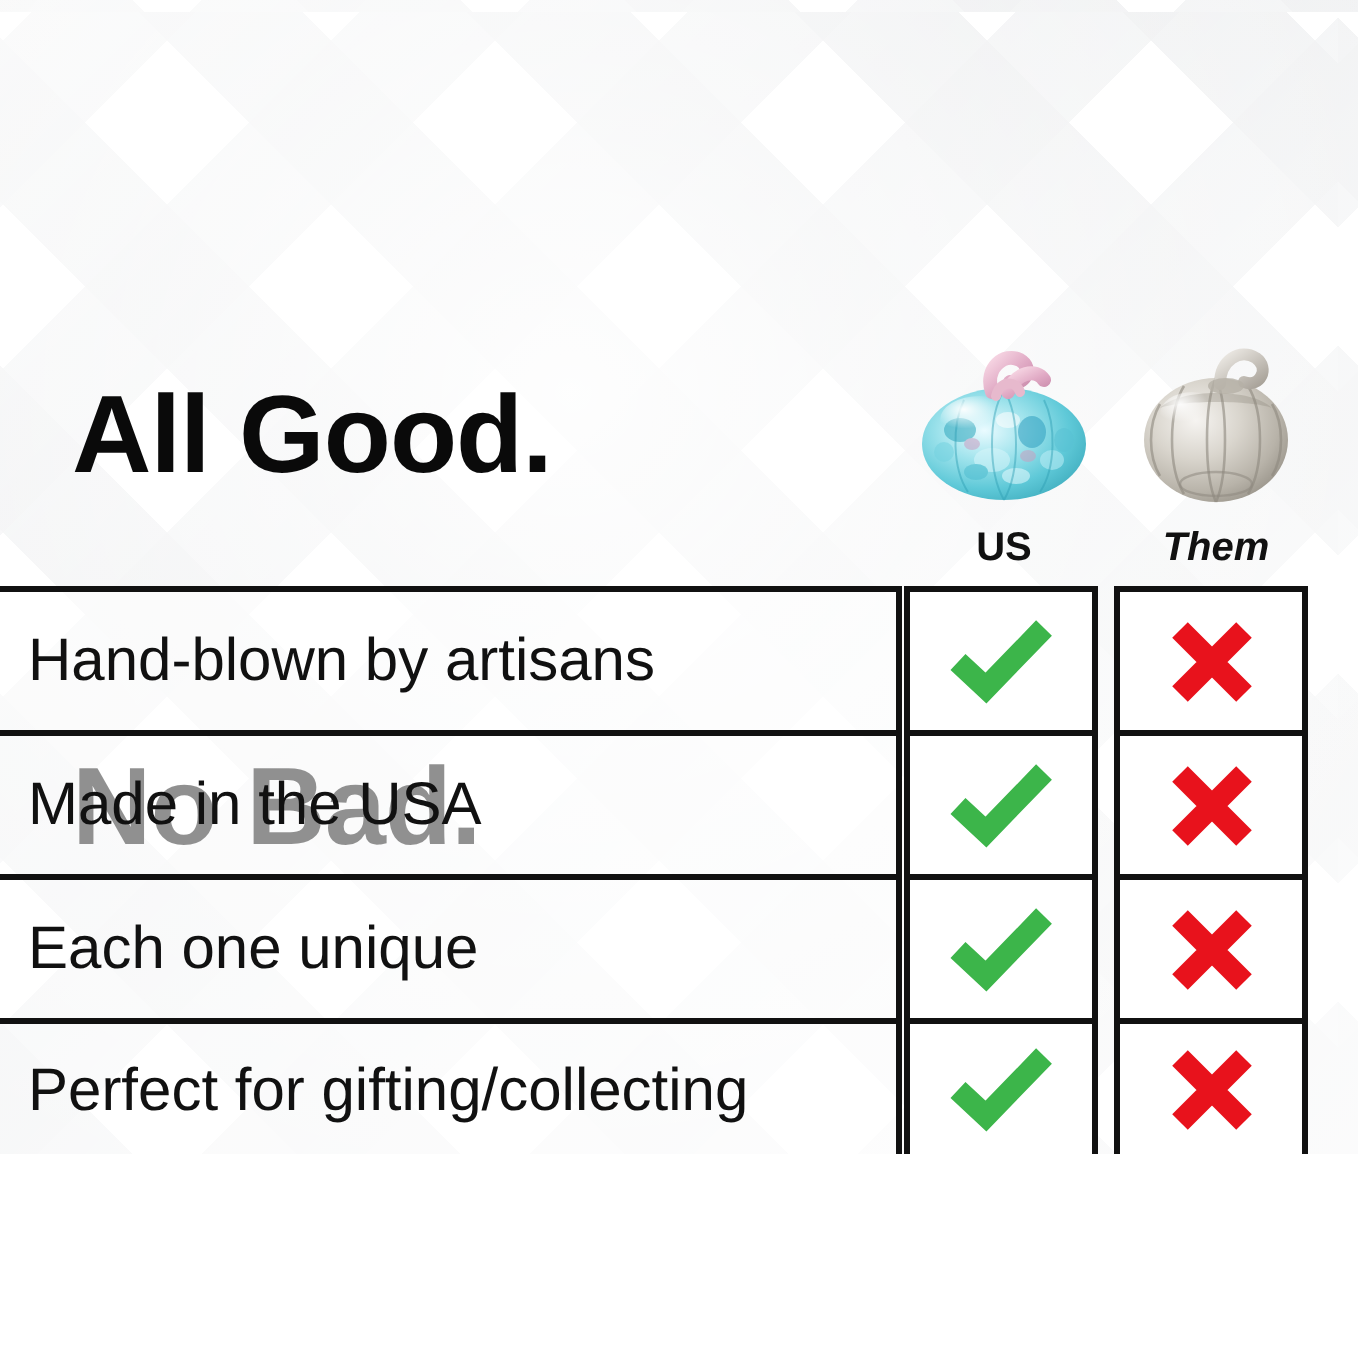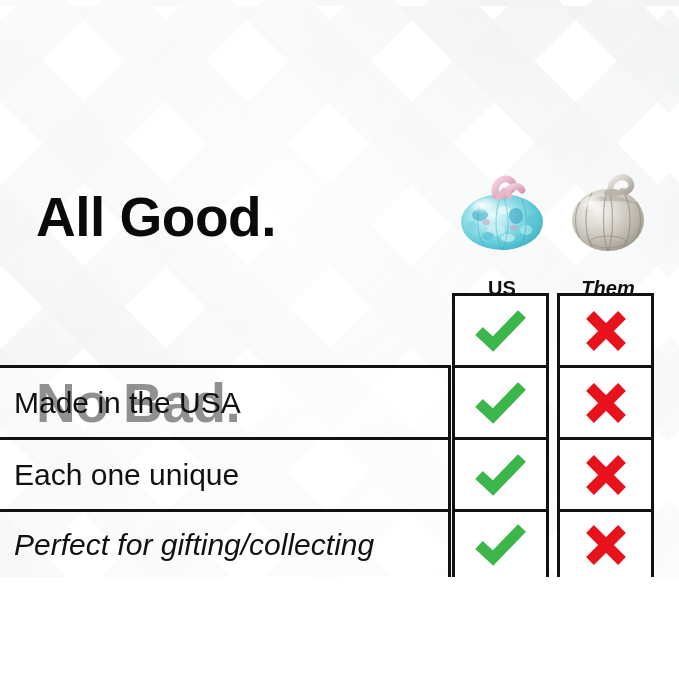--- a/index.html
+++ b/index.html
@@ -85,21 +85,21 @@
     position: relative;
     width: 100px;
     height: 100px;
     margin: 0 auto;
   }
   .product-label {
     font-size: 20px;
     font-weight: bold;
     color: #111111;
     line-height: 24px;
-    margin-top: 16px;
+    margin-top: 2px;
   }
 
   
   .table {
     position: absolute;
     left: 0px;
     top: 293px;
     width: 679px;
     height: 362px;
   }
@@ -118,21 +118,21 @@
     box-sizing: border-box;
     border-top: 3px solid #111111;
     border-right: 3px solid #111111;
     display: flex;
     align-items: center;
     padding-left: 14px;
     font-size: 30px;
     color: #111111;
     white-space: nowrap;
   }
-  .row:last-child .text-cell { border-bottom: 4px solid #be185d; font-style: italic; }
+  .row:last-child .text-cell { border-bottom: 1px solid #be185d; }
 
   .mark-cell {
     position: absolute;
     top: 0;
     height: 72px;
     box-sizing: border-box;
     background: #ffffff;
     border-top: 3px solid #111111;
     border-left: 3px solid #111111;
     border-right: 3px solid #111111;
@@ -265,20 +265,21 @@
         </svg>
       </div>
       <div class="product-label">Them</div>
     </div>
 
   </div>
 
   <div class="table">
 
     <div class="row">
+      <div class="text-cell">Hand-blown by artisans</div>
       <div class="mark-cell us">
         <svg class="check-icon" width="52" height="44" viewBox="0 0 52 44" aria-hidden="true">
           <path d="M4 22 L18 35 L47 5" fill="none" stroke="#3CB54A" stroke-width="11" stroke-linecap="butt" stroke-linejoin="miter"></path>
         </svg>
       </div>
       <div class="mark-cell them">
         <svg class="cross-icon" width="44" height="44" viewBox="0 0 44 44" aria-hidden="true">
           <path d="M6 6 L38 38 M38 6 L6 38" fill="none" stroke="#E8121C" stroke-width="11" stroke-linecap="butt"></path>
         </svg>
       </div>

